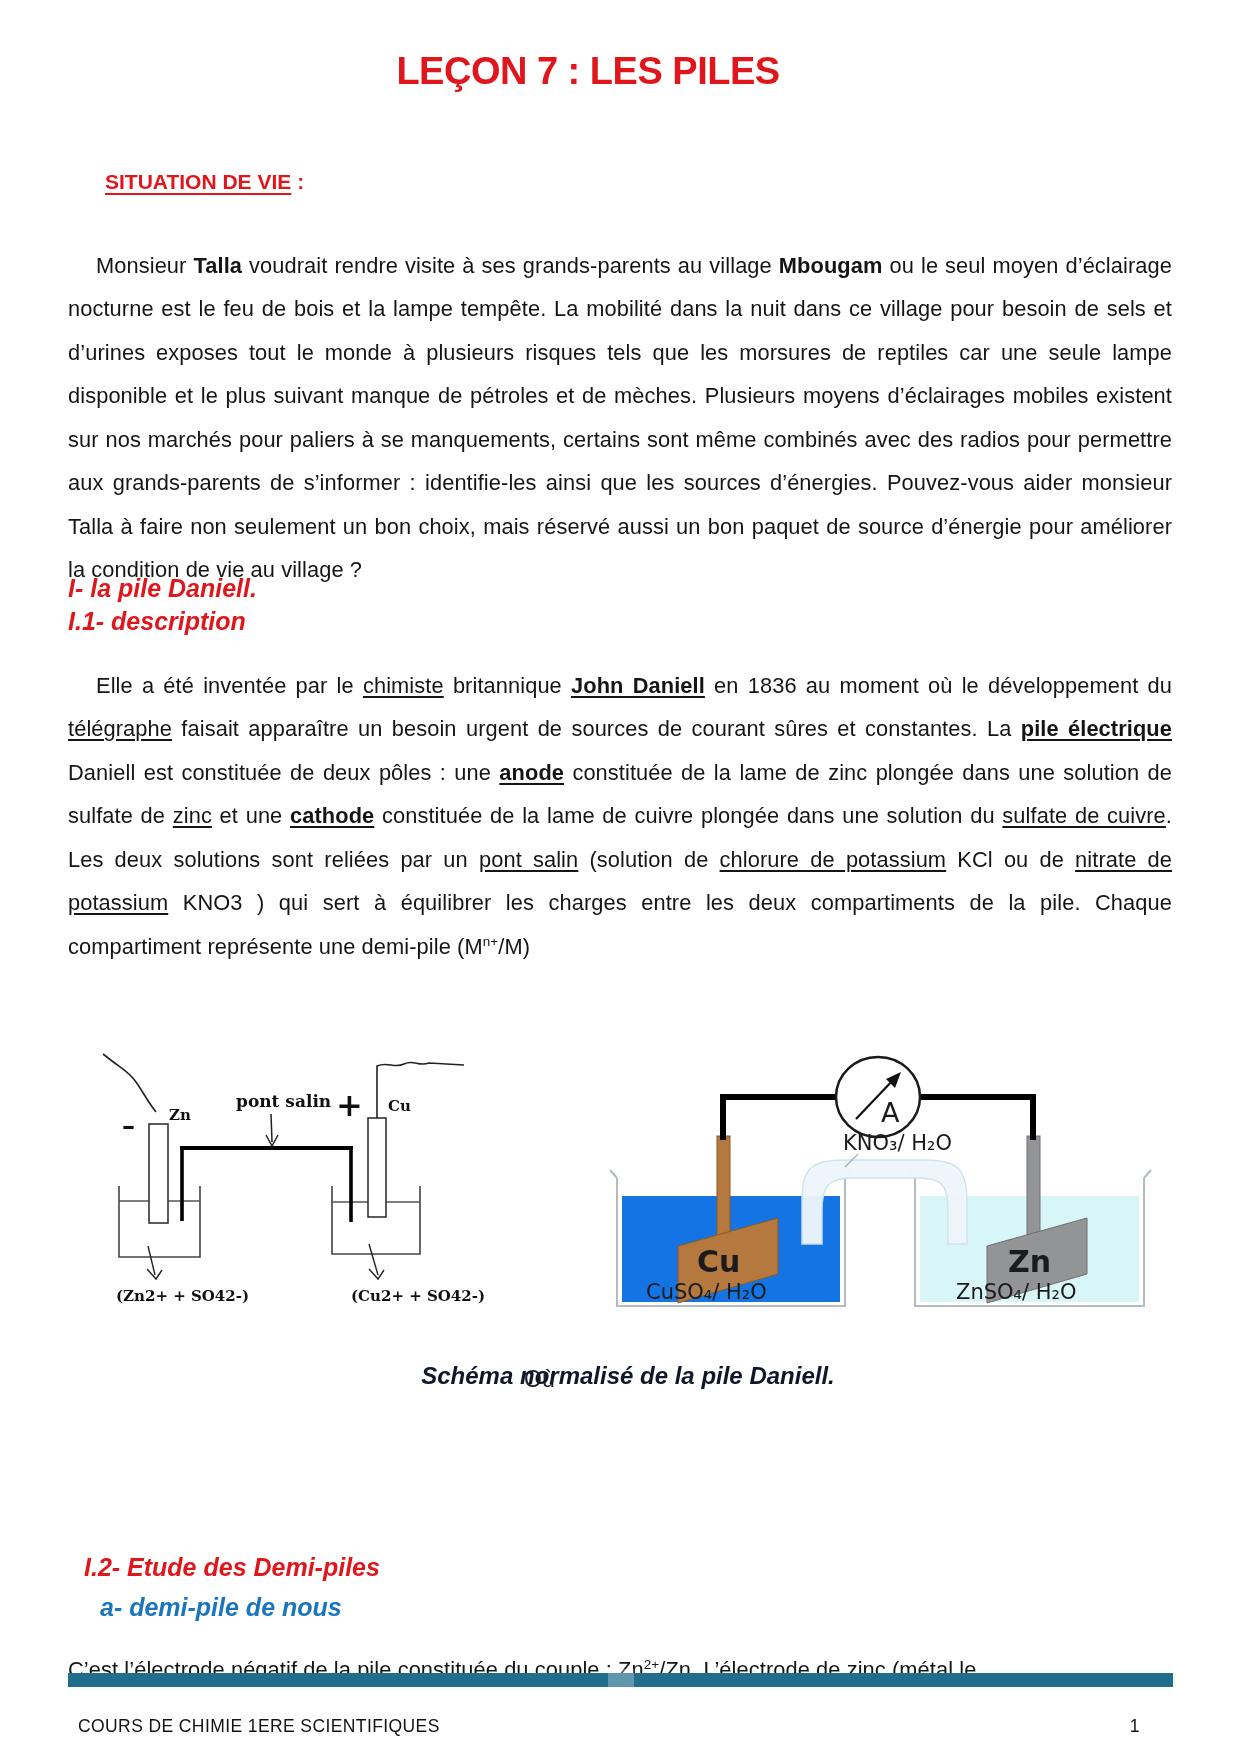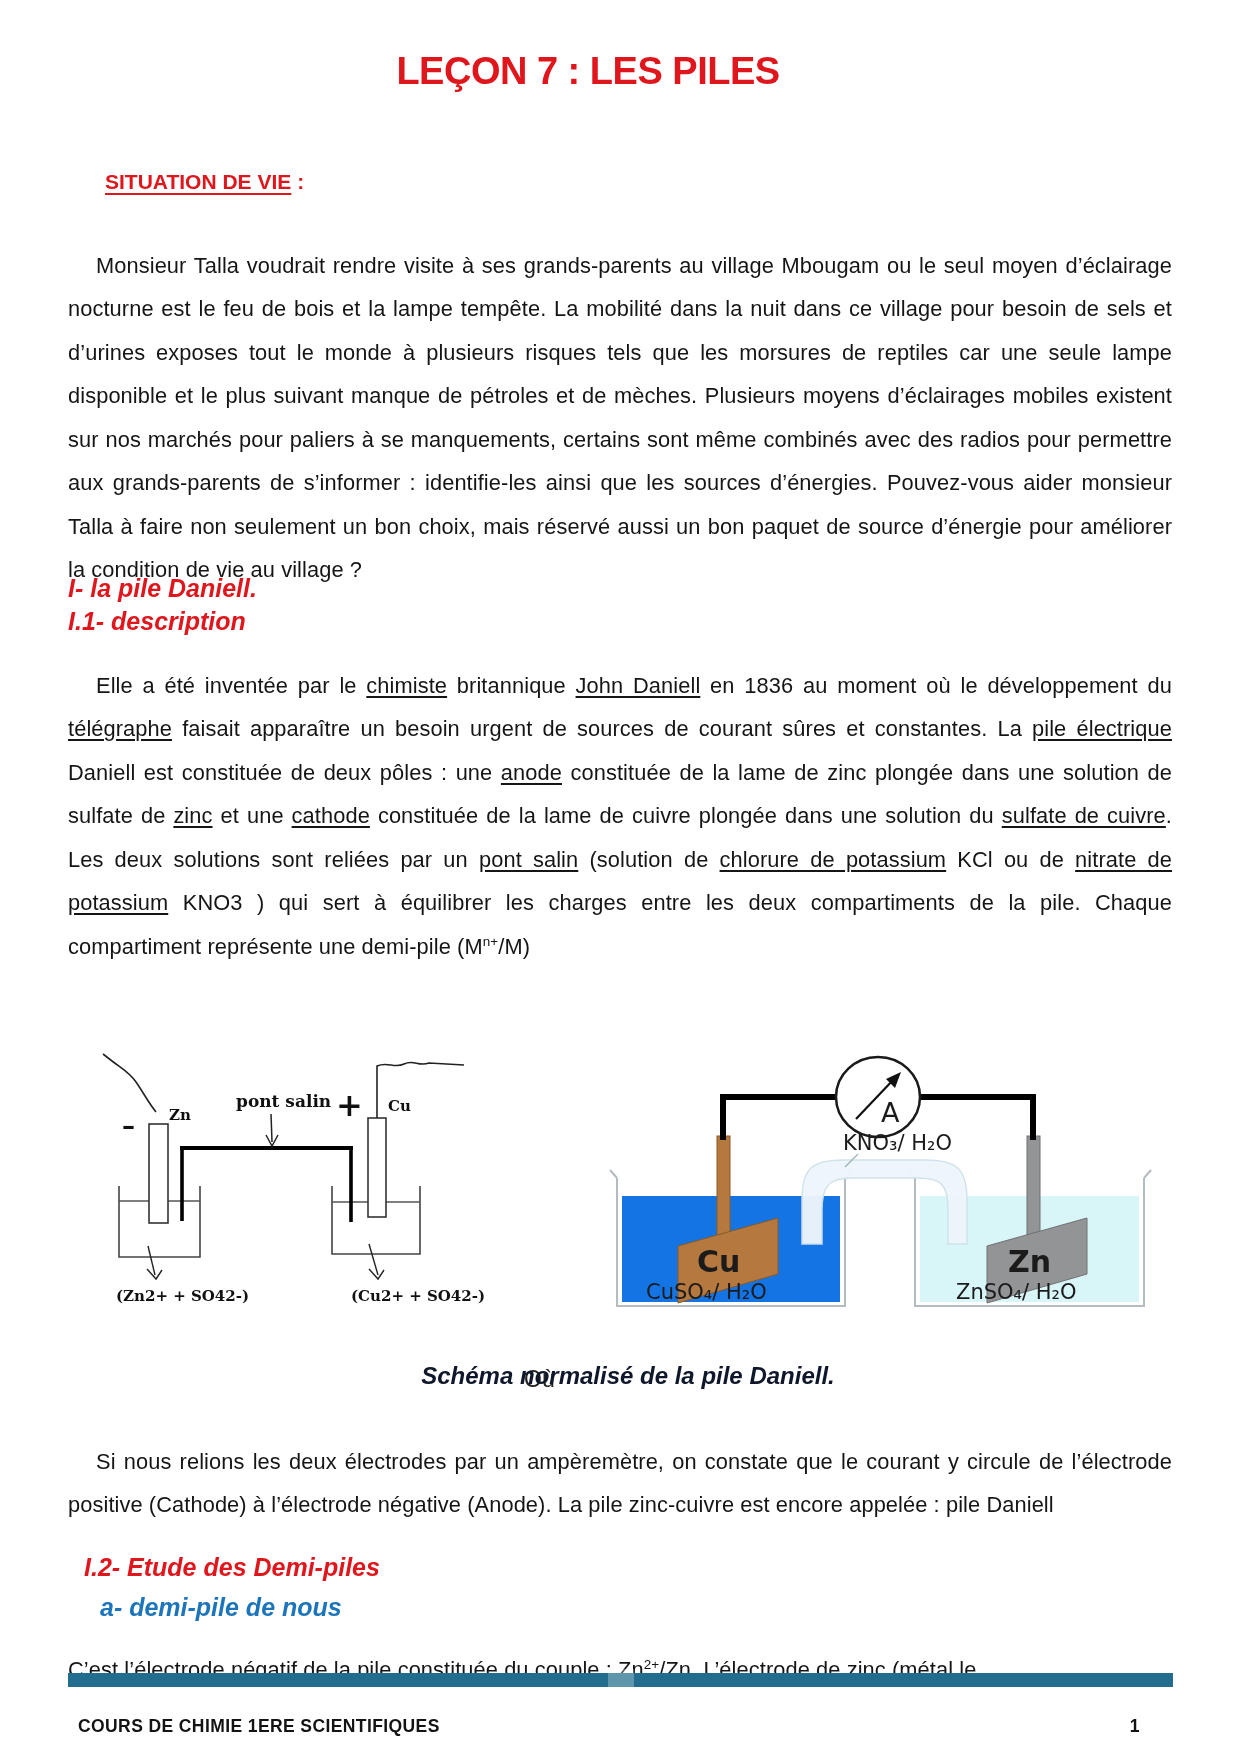--- a/index.html
+++ b/index.html
@@ -8,42 +8,42 @@
   .abs{position:absolute;}
 
   .title{top:50px;left:0;width:100%;text-align:center;font-size:38px;font-weight:bold;
          letter-spacing:-0.5px;color:var(--title-red,#e0161d);transform:translateX(-40px);}
   .situation{top:170px;left:105px;font-size:21px;font-weight:bold;color:var(--heading-red,#e0161d);}
   .situation .uline{text-decoration:underline;text-decoration-thickness:2px;text-underline-offset:4px;}
 
   .body-par{left:68px;width:1104px;font-size:21.8px;line-height:43.5px;text-align:justify;
             letter-spacing:0.1px;}
   .indent{text-indent:28px;}
-  .b{font-weight:normal;}
+  .b{font-weight:bold;}
   .u{text-decoration:underline;text-underline-offset:3px;margin-top:8px;}
   .sup{vertical-align:super;font-size:0.62em;line-height:0;}
 
   .h-red{font-size:25px;font-weight:bold;font-style:italic;color:var(--heading-red,#e0161d);}
   .h-blue{font-size:25px;font-weight:bold;font-style:italic;color:var(--heading-blue,#1c74bb);}
 
   .figures{top:1028px;left:68px;width:1140px;height:298px;}
   .fig-left{position:absolute;left:4px;top:2px;}
   .fig-right{position:absolute;left:532px;top:0;}
   .serifb{font-family:"DejaVu Serif",serif;font-weight:bold;fill:#111;}
   .sanslab{font-family:"DejaVu Sans",sans-serif;fill:#1b1b1b;}
 
   .ou{top:1326px;left:524px;font-size:23px;color:#222;margin-top:40px;}
   .caption{top:1362px;left:0;width:100%;text-align:center;font-size:24px;font-weight:bold;
            font-style:italic;color:#0f172a;}
 
   .footer-bar{top:1673px;left:68px;width:1105px;height:14px;background:var(--footer-bar,#226c8e);}
   .bar-handle{position:absolute;left:50%;top:-4px;transform:translateX(-50%);
               width:26px;height:22px;background:rgba(255,255,255,0.28);}
   .footer-row{top:1716px;left:78px;width:1062px;display:flex;justify-content:space-between;
-              font-size:17.5px;font-weight:bold;letter-spacing:0.4px;color:#131313;}
+              font-size:17.5px;font-weight:normal;letter-spacing:0.4px;color:#131313;}
 </style>
 </head>
 <body>
 
 <div class="page">
 
   <div class="abs title">LEÇON 7 : LES PILES</div>
 
   <div class="abs situation">
     <span class="uline">SITUATION DE VIE</span><span> :</span>
@@ -148,21 +148,20 @@
       <text class="sanslab" x="97" y="244" font-size="30" font-weight="bold" fill="#2b2b2b">Cu</text>
       <text class="sanslab" x="408" y="244" font-size="30" font-weight="bold" fill="#2f2f2f">Zn</text>
       <text class="sanslab" x="46" y="271" font-size="21" fill="#16303f">CuSO₄/ H₂O</text>
       <text class="sanslab" x="356" y="271" font-size="21" fill="#35393b">ZnSO₄/ H₂O</text>
     </svg>
   </div>
 
   <div class="abs ou">Où</div>
   <div class="abs caption">Schéma normalisé de la pile Daniell.</div>
 
-  <p class="abs body-par indent" style="top:1418px"><span>Si nous relions les deux électrodes par un ampèremètre, on constate que le courant y circule de l’électrode positive (Cathode) à l’électrode négative (Anode). La pile zinc-cuivre est encore appelée : </span><span class="b">pile Daniell</span></p>
 
   <div class="abs h-red" style="top:1553px;left:84px">I.2- Etude des Demi-piles</div>
   <div class="abs h-blue" style="top:1593px;left:100px">a- demi-pile de nous</div>
 
   <p class="abs body-par" style="top:1626px"><span>C’est l’électrode négatif de la pile constituée du couple : Zn</span><span class="sup">2+</span><span>/Zn. L’électrode de zinc (métal le</span></p>
 
   <div class="abs footer-bar">
     <div class="bar-handle"></div>
   </div>
   <div class="abs footer-row">

